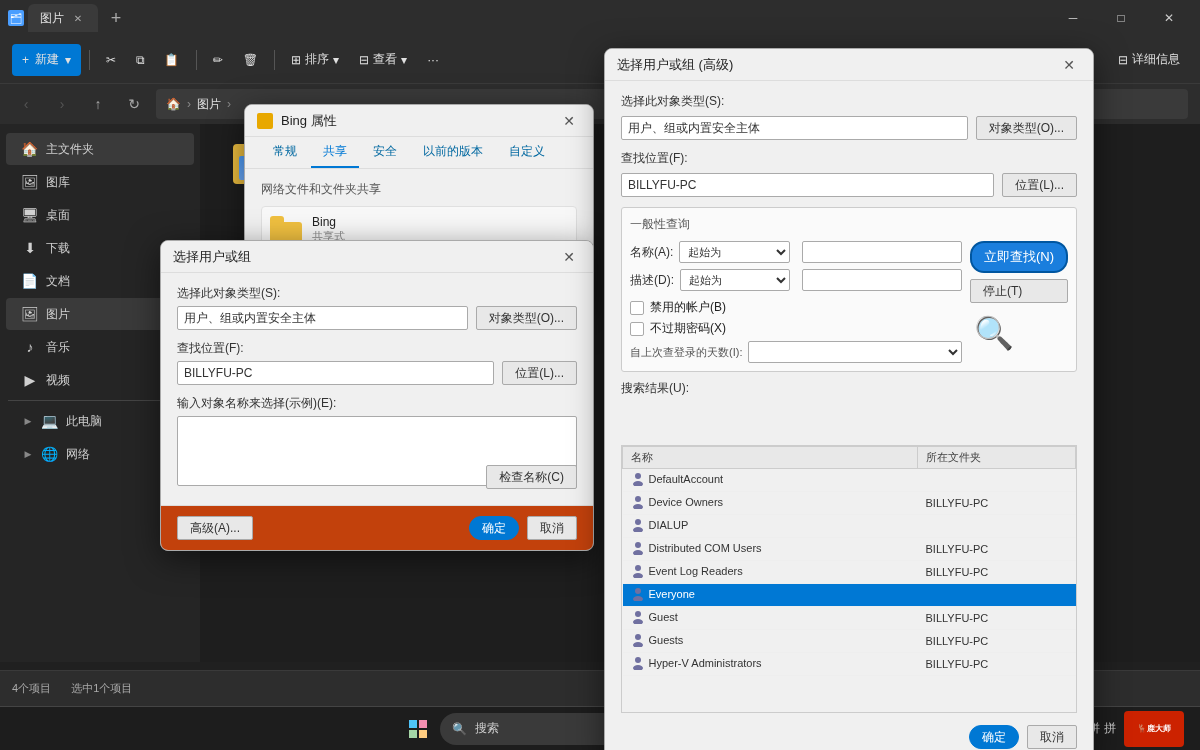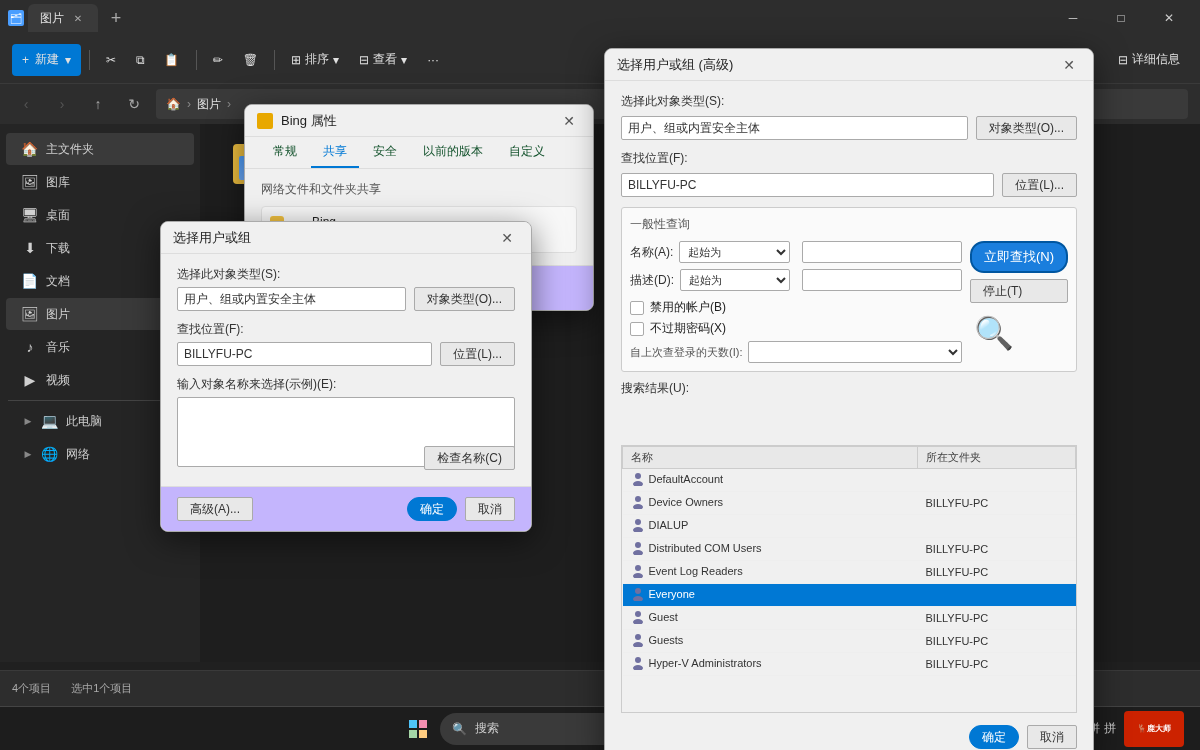--- a/index.html
+++ b/index.html
@@ -379,21 +379,21 @@
       gap: 2px;
       padding: 0 16px;
       background: #f0f0f0;
       border-bottom: 1px solid #ddd;
     }
     .dialog-tab {
       padding: 6px 12px;
       font-size: 12px;
       cursor: pointer;
       border-bottom: 2px solid transparent;
-      color: #14532d;
+      color: #0369a1;
     }
     .dialog-tab.active {
       border-bottom-color: #0078d4;
       color: #0078d4;
       font-weight: 500;
     }
     .form-label {
       color: #333;
       margin-bottom: 4px;
       font-size: 12px;
@@ -448,21 +448,21 @@
       font-size: 12px;
       color: #333;
       resize: none;
     }
     .dialog-footer {
       display: flex;
       justify-content: flex-start;
       gap: 8px;
       padding: 10px 16px;
       border-top: 1px solid #ddd;
-      background: #c4b5fd;
+      background: #c2410c;
     }
     .adv-content {
       padding: 12px 16px;
     }
     .adv-section-label {
       font-size: 12px;
       color: #333;
       margin-bottom: 6px;
     }
     .adv-input-row {
@@ -771,21 +771,21 @@
         </div>
       </div>
     </div>
     <div class="dialog-footer">
       <button class="form-btn primary">确定</button>
       <button class="form-btn">取消</button>
       <button class="form-btn">应用(A)</button>
     </div>
   </div>
 
-  <div class="dialog sel-dialog" style="top:221px;left:160px;width:372px;">
+  <div class="dialog sel-dialog" style="top:240px;left:160px;width:434px;">
     <div class="dialog-title-bar">
       <span>选择用户或组</span>
       <div class="dialog-close-btn">✕</div>
     </div>
     <div class="dialog-body">
       <div class="form-label">选择此对象类型(S):</div>
       <div class="form-row">
         <div class="form-input">
           <span>用户、组或内置安全主体</span>
         </div>

